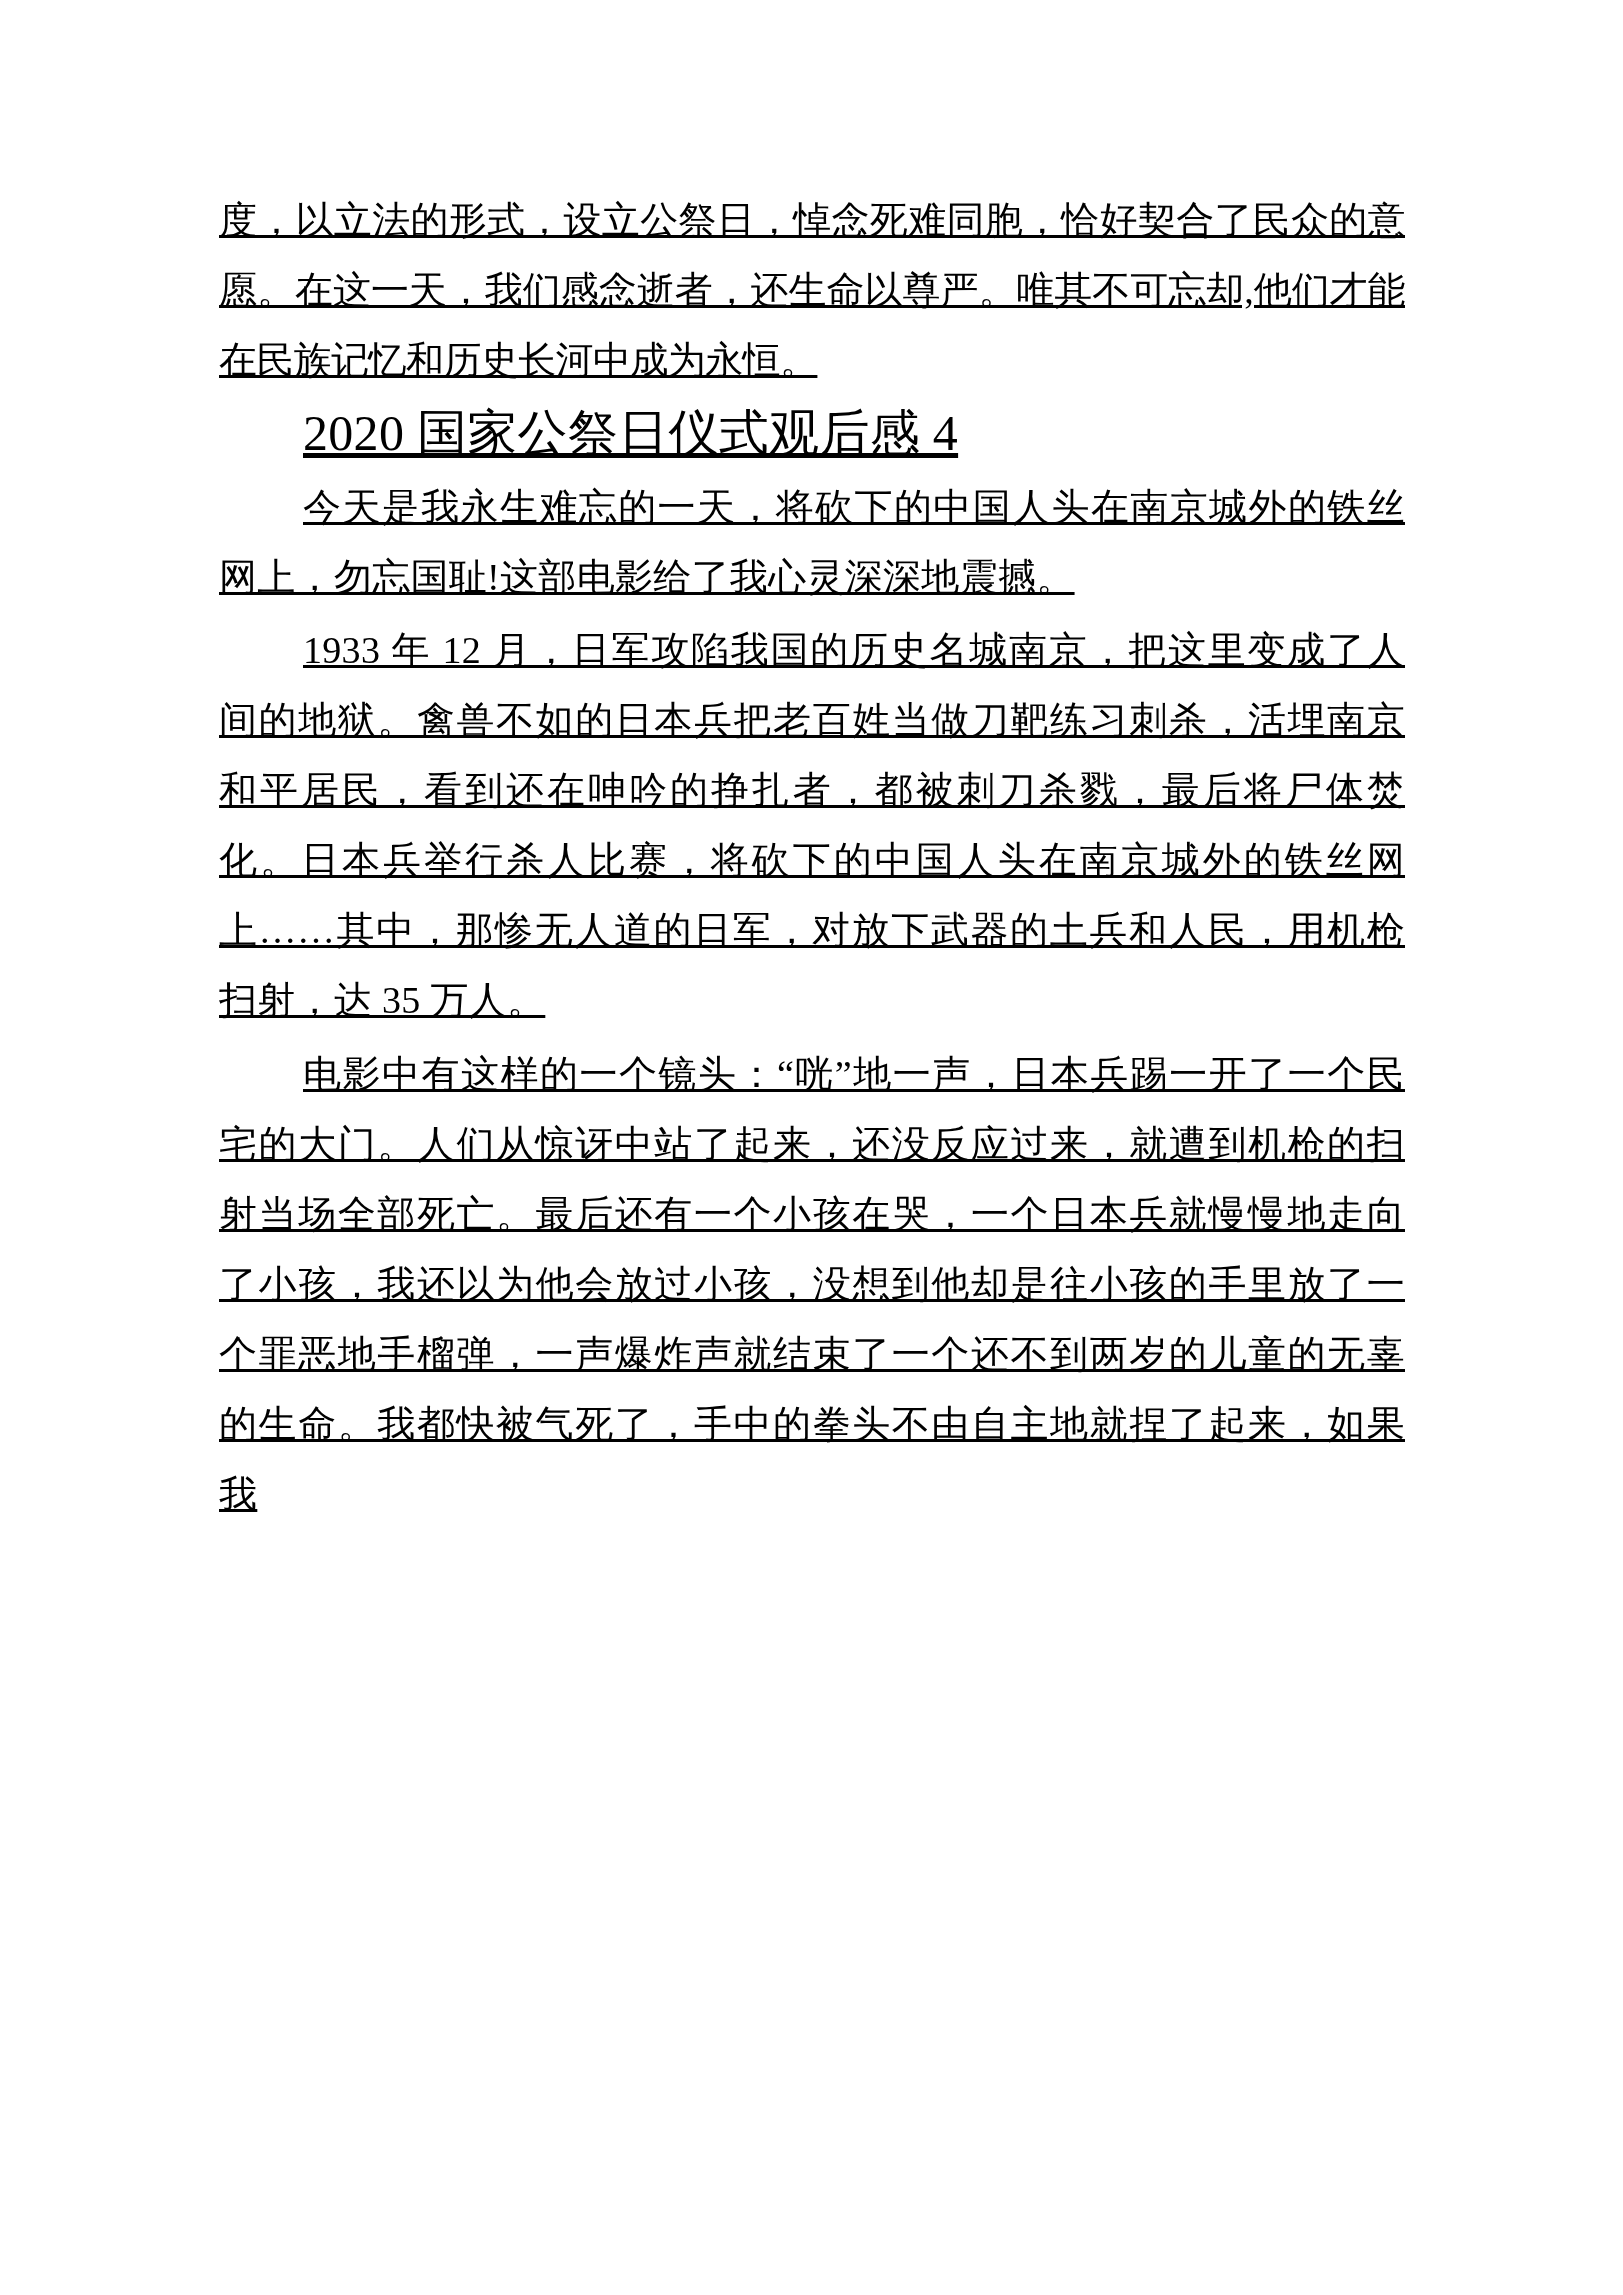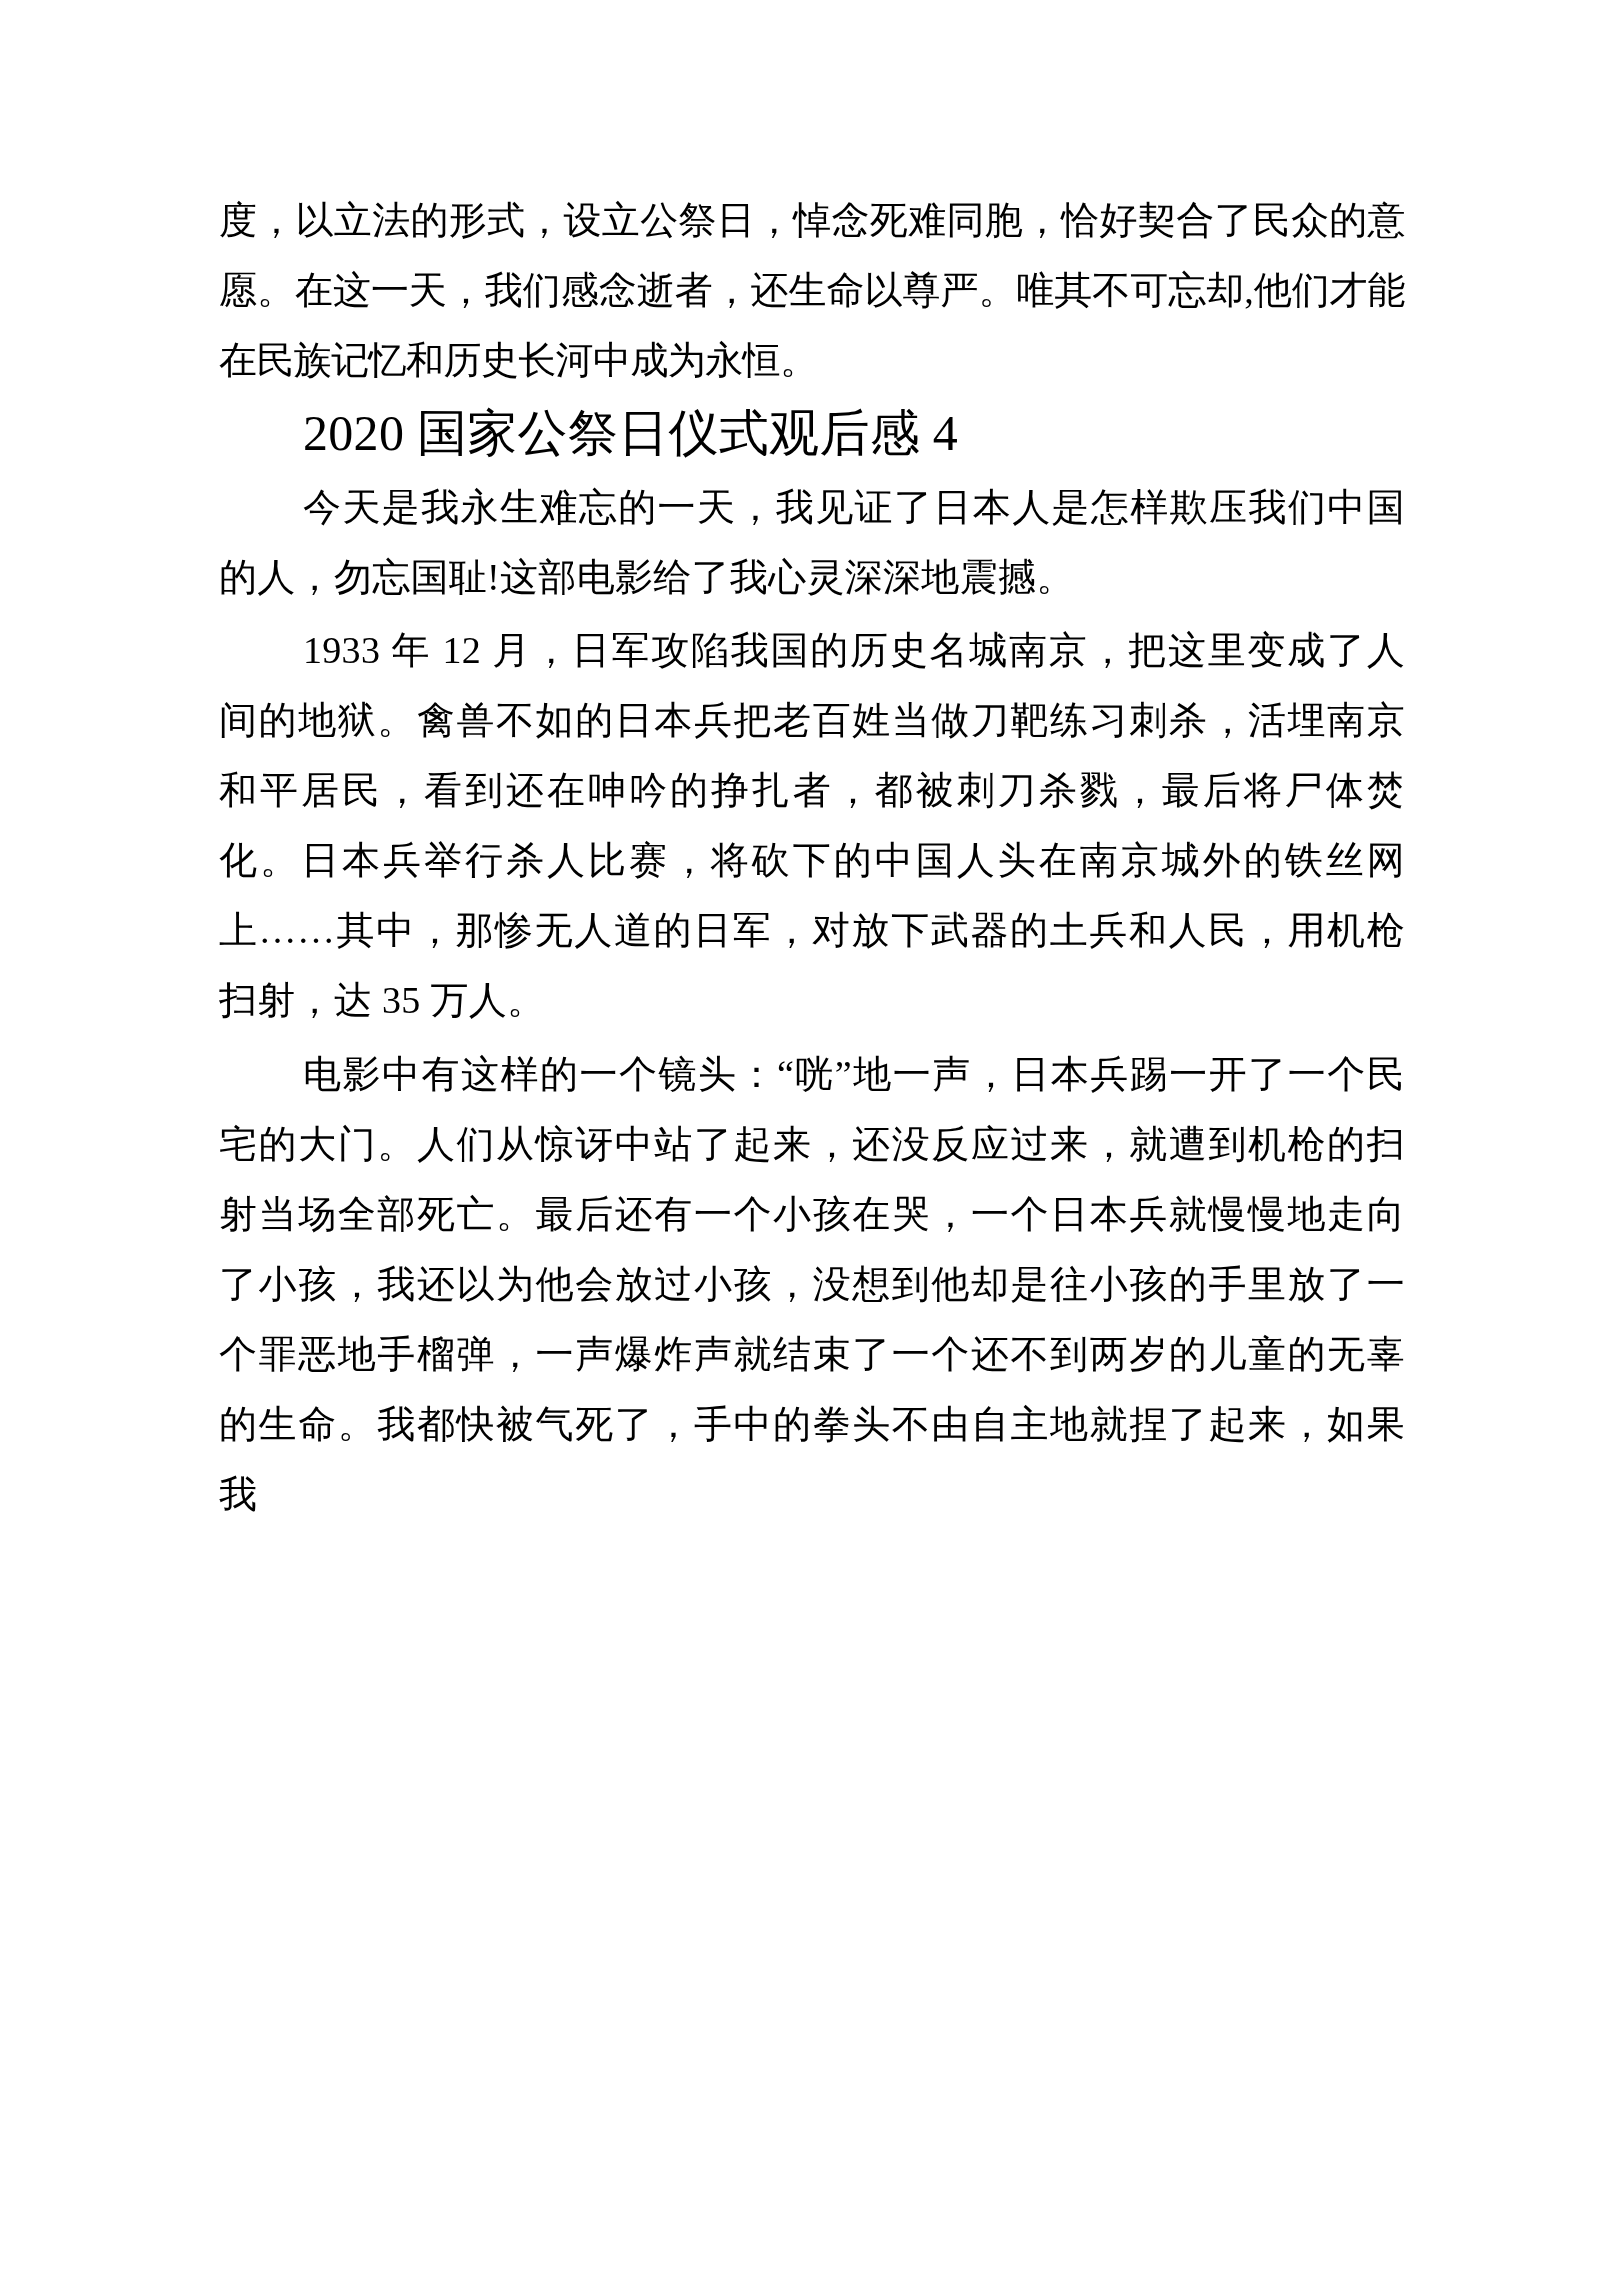--- a/index.html
+++ b/index.html
@@ -14,20 +14,21 @@
     color: #000000;
     -webkit-font-smoothing: antialiased;
   }
   .page {
     position: relative;
     width: 1623px;
     height: 2295px;
     background: #ffffff;
     box-sizing: border-box;
     padding: 185px 219px 140px 219px;
+    text-decoration: underline;
   }
   .doc-body {
     width: 1186px;
   }
   .para {
     margin: 0 0 3.4px 0;
     font-size: 38px;
     line-height: 70px;
     text-align: justify;
     text-justify: inter-character;
@@ -51,21 +52,21 @@
 </head>
 <body>
 
 <div class="page">
   <div class="doc-body">
 
     <p class="para tight">度，以立法的形式，设立公祭日，悼念死难同胞，恰好契合了民众的意愿。在这一天，我们感念逝者，还生命以尊严。唯其不可忘却,他们才能在民族记忆和历史长河中成为永恒。</p>
 
     <p class="heading">2020 国家公祭日仪式观后感 4</p>
 
-    <p class="para indent">今天是我永生难忘的一天，我见证了日本人是怎样欺压我们中国的人，勿忘国耻!这部电影给了我心灵深深地震撼。</p>
+    <p class="para indent">今天是我永生难忘的一天，将砍下的中国人头在南京城外的铁丝网上，勿忘国耻!这部电影给了我心灵深深地震撼。</p>
 
     <p class="para indent">1933 年 12 月，日军攻陷我国的历史名城南京，把这里变成了人间的地狱。禽兽不如的日本兵把老百姓当做刀靶练习刺杀，活埋南京和平居民，看到还在呻吟的挣扎者，都被刺刀杀戮，最后将尸体焚化。日本兵举行杀人比赛，将砍下的中国人头在南京城外的铁丝网上……其中，那惨无人道的日军，对放下武器的土兵和人民，用机枪扫射，达 35 万人。</p>
 
 
     <p class="para indent">电影中有这样的一个镜头：“咣”地一声，日本兵踢一开了一个民宅的大门。人们从惊讶中站了起来，还没反应过来，就遭到机枪的扫射当场全部死亡。最后还有一个小孩在哭，一个日本兵就慢慢地走向了小孩，我还以为他会放过小孩，没想到他却是往小孩的手里放了一个罪恶地手榴弹，一声爆炸声就结束了一个还不到两岁的儿童的无辜的生命。我都快被气死了，手中的拳头不由自主地就捏了起来，如果我</p>
 
   </div>
 </div>
 
 

